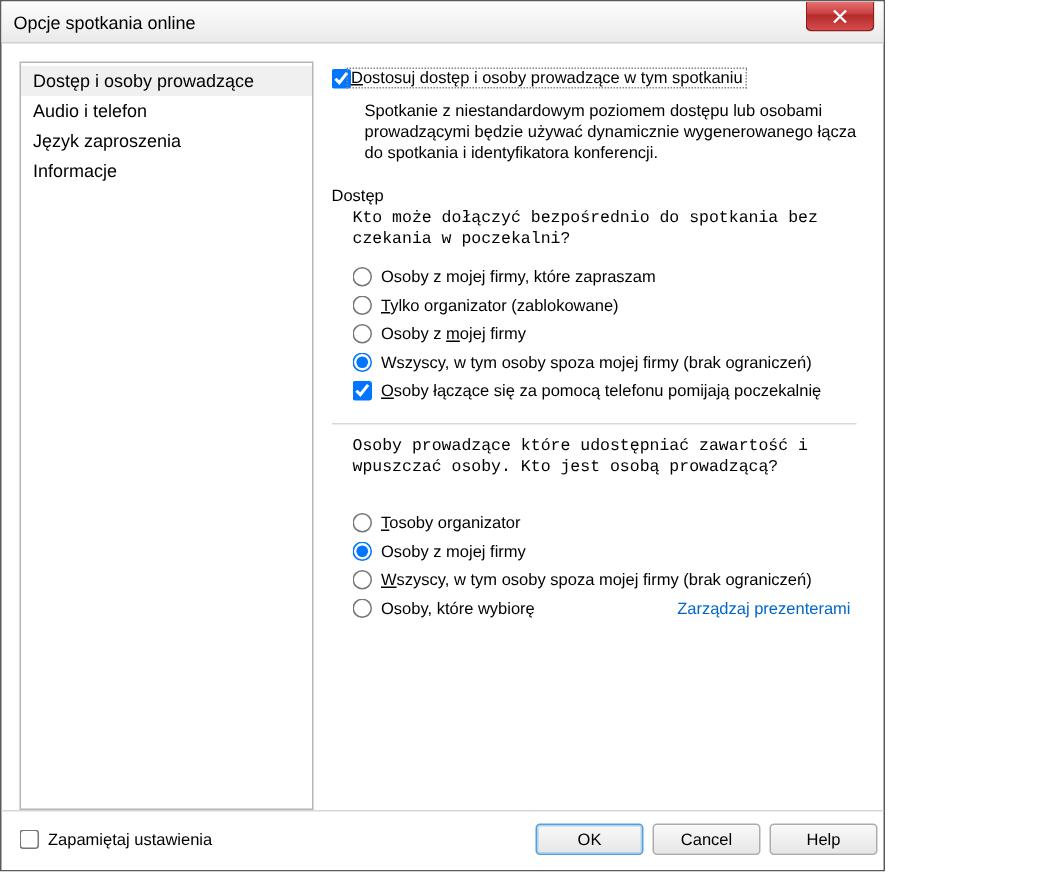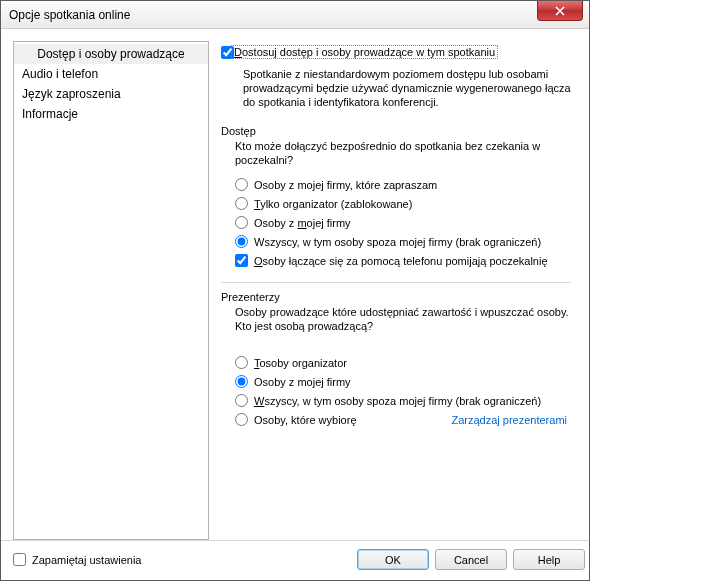--- a/index.html
+++ b/index.html
@@ -62,21 +62,20 @@
     padding: 2px 0;
   }
   .nav-item {
     padding: 2px 8px;
     cursor: default;
     font-size: 12px;
     line-height: 16px;
   }
   .nav-item.selected {
     background: #f0f0f0;
-    text-align: center;
   }
   .main {
     flex: 1;
     padding: 4px 6px 0 0;
     overflow: hidden;
   }
   .cb-row {
     display: flex;
     align-items: center;
     gap: 0;
@@ -86,20 +85,21 @@
     padding: 2px 0 10px 22px;
     line-height: 14px;
   }
   .group-label {
     margin-top: 6px;
     margin-bottom: 2px;
   }
   .group-desc {
     padding: 0 0 8px 14px;
     line-height: 14px;
+    font-family: Liberation Mono, monospace;
   }
   .radio-row, .check-row {
     display: flex;
     align-items: center;
     gap: 6px;
     padding: 3px 0 3px 14px;
   }
   .hr {
     border-top: 1px solid #d8d8d8;
     margin: 12px 0 8px 0;
@@ -219,21 +219,20 @@
         <input type="radio" name="access" checked="" style="">
         <label>Wszyscy, w tym osoby spoza mojej firmy (brak ograniczeń)</label>
       </div>
       <div class="check-row">
         <input type="checkbox" checked="" style="">
         <label><span class="underline-letter">O</span><span>soby łączące się za pomocą telefonu pomijają poczekalnię</span></label>
       </div>
 
       <div class="hr"></div>
 
-      <div class="group-label">Prezenterzy</div>
       <div class="group-desc">Osoby prowadzące które udostępniać zawartość i wpuszczać osoby. Kto jest osobą prowadzącą?</div>
 
       <div class="spacer"></div>
 
       <div class="radio-row">
         <input type="radio" name="presenters" style="">
         <label><span class="underline-letter">T</span><span>osoby organizator</span></label>
       </div>
       <div class="radio-row">
         <input type="radio" name="presenters" checked="" style="">

